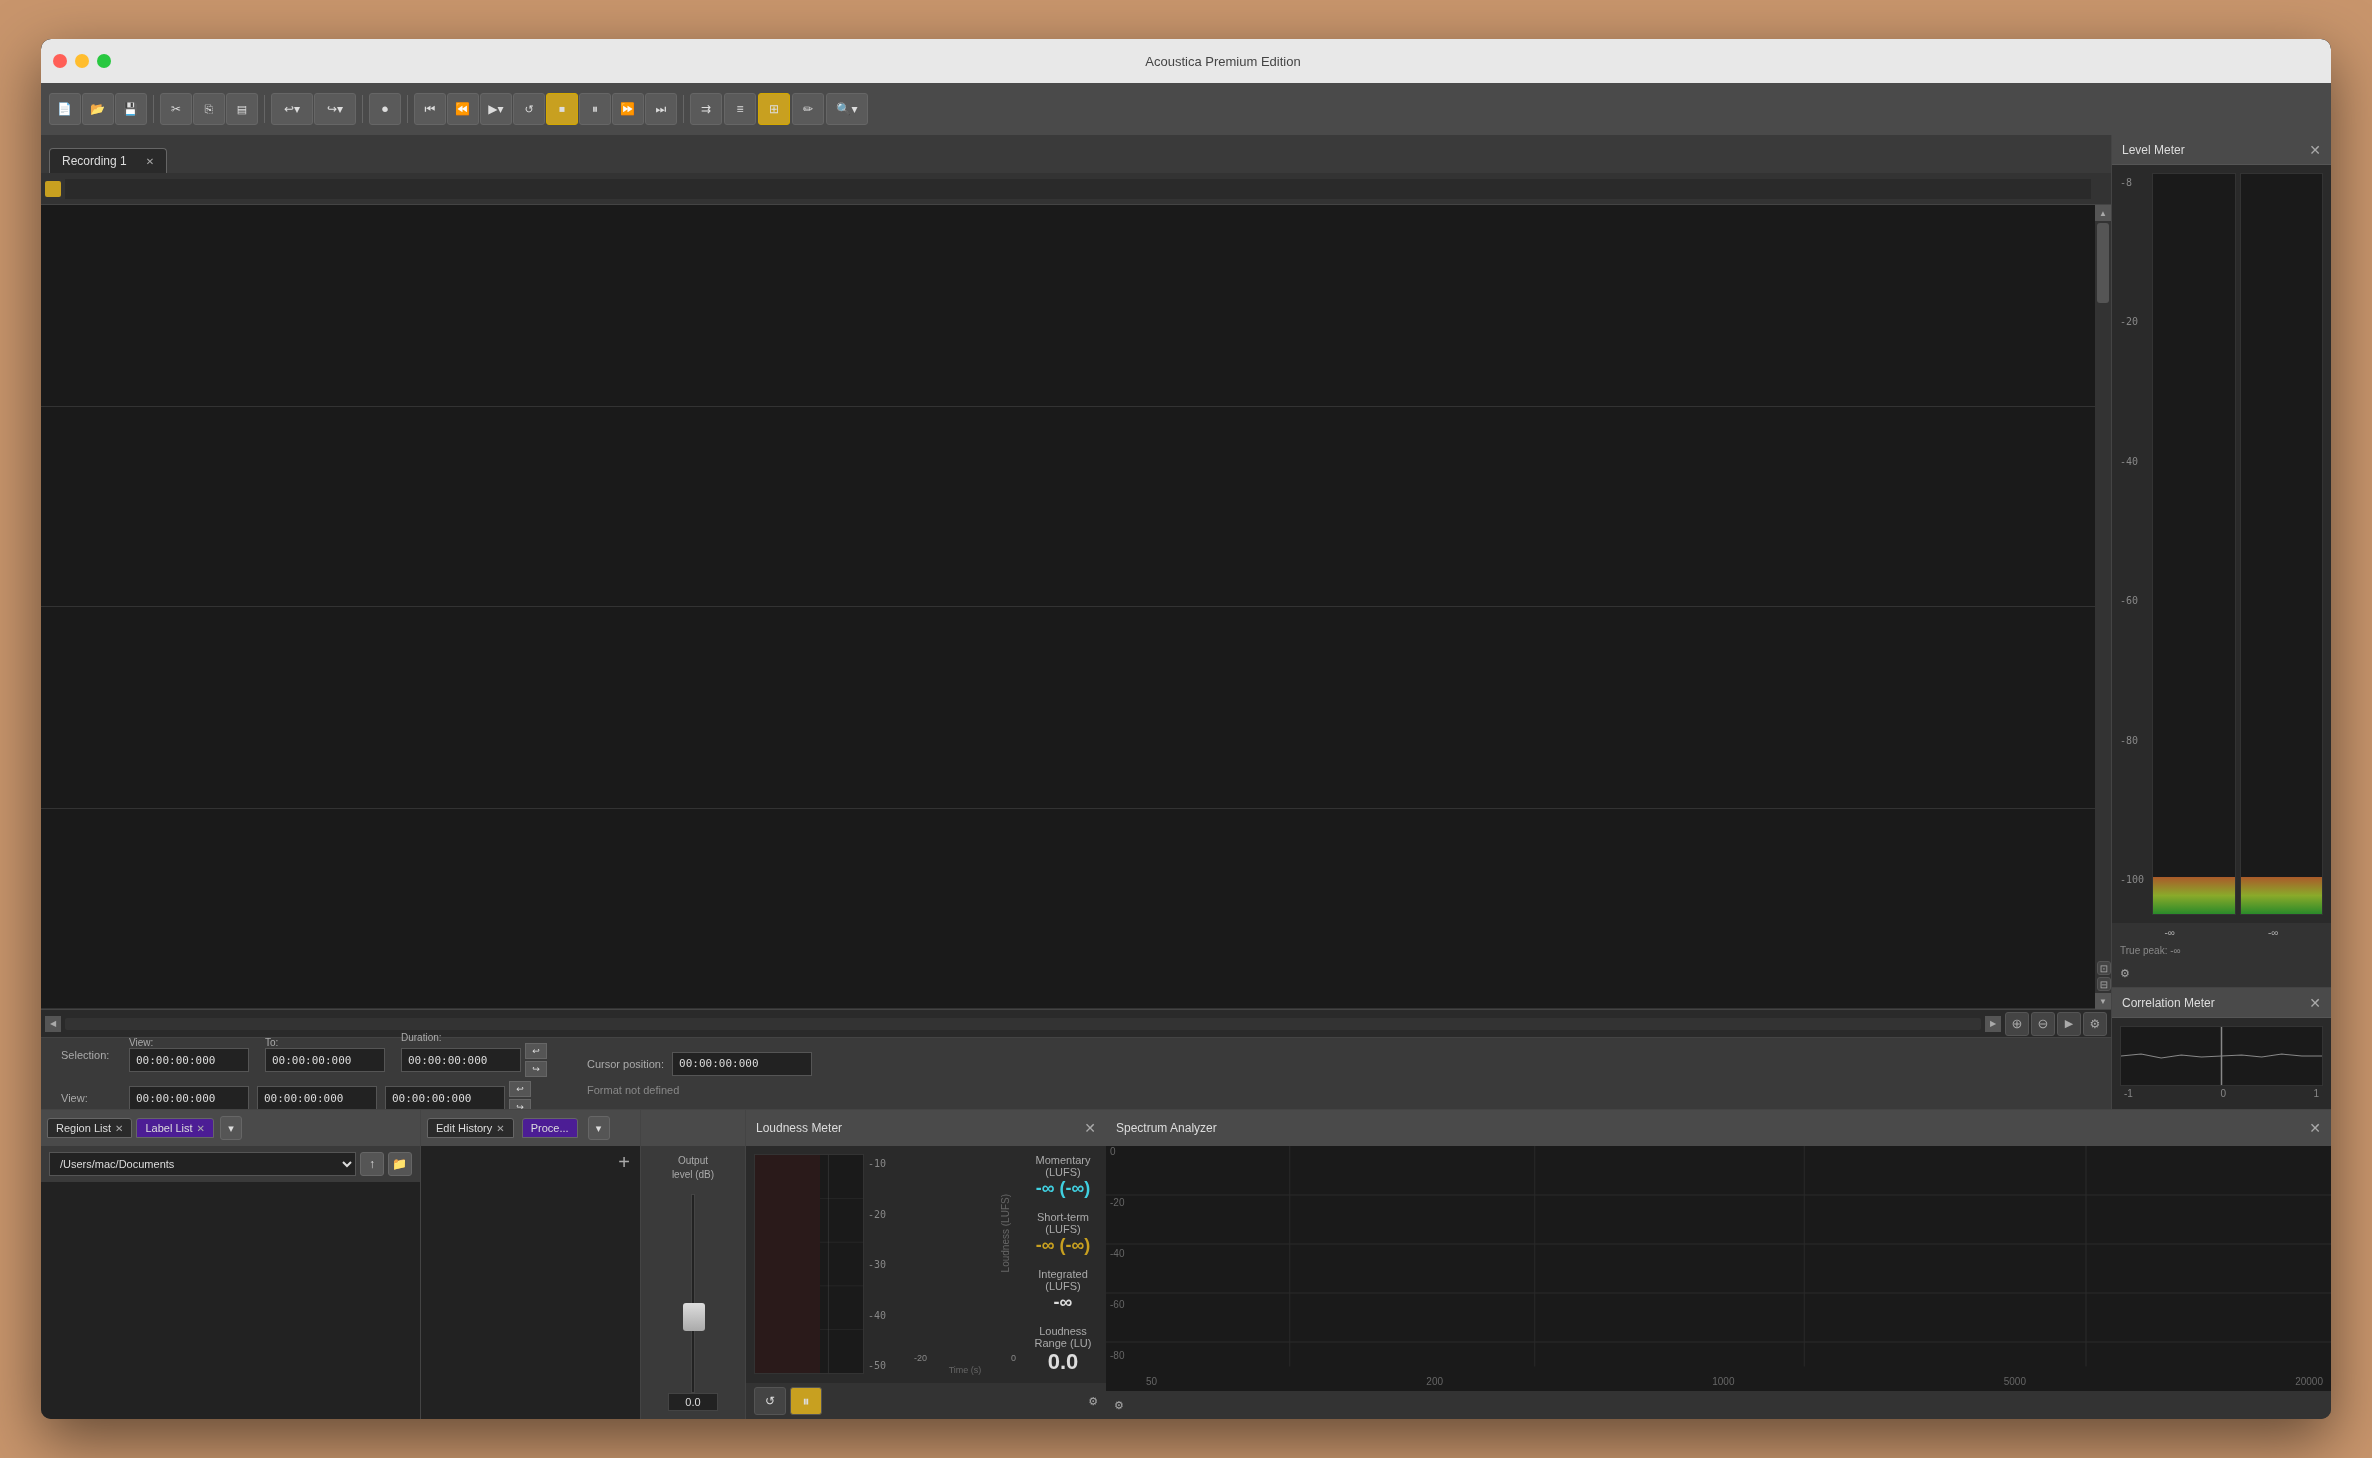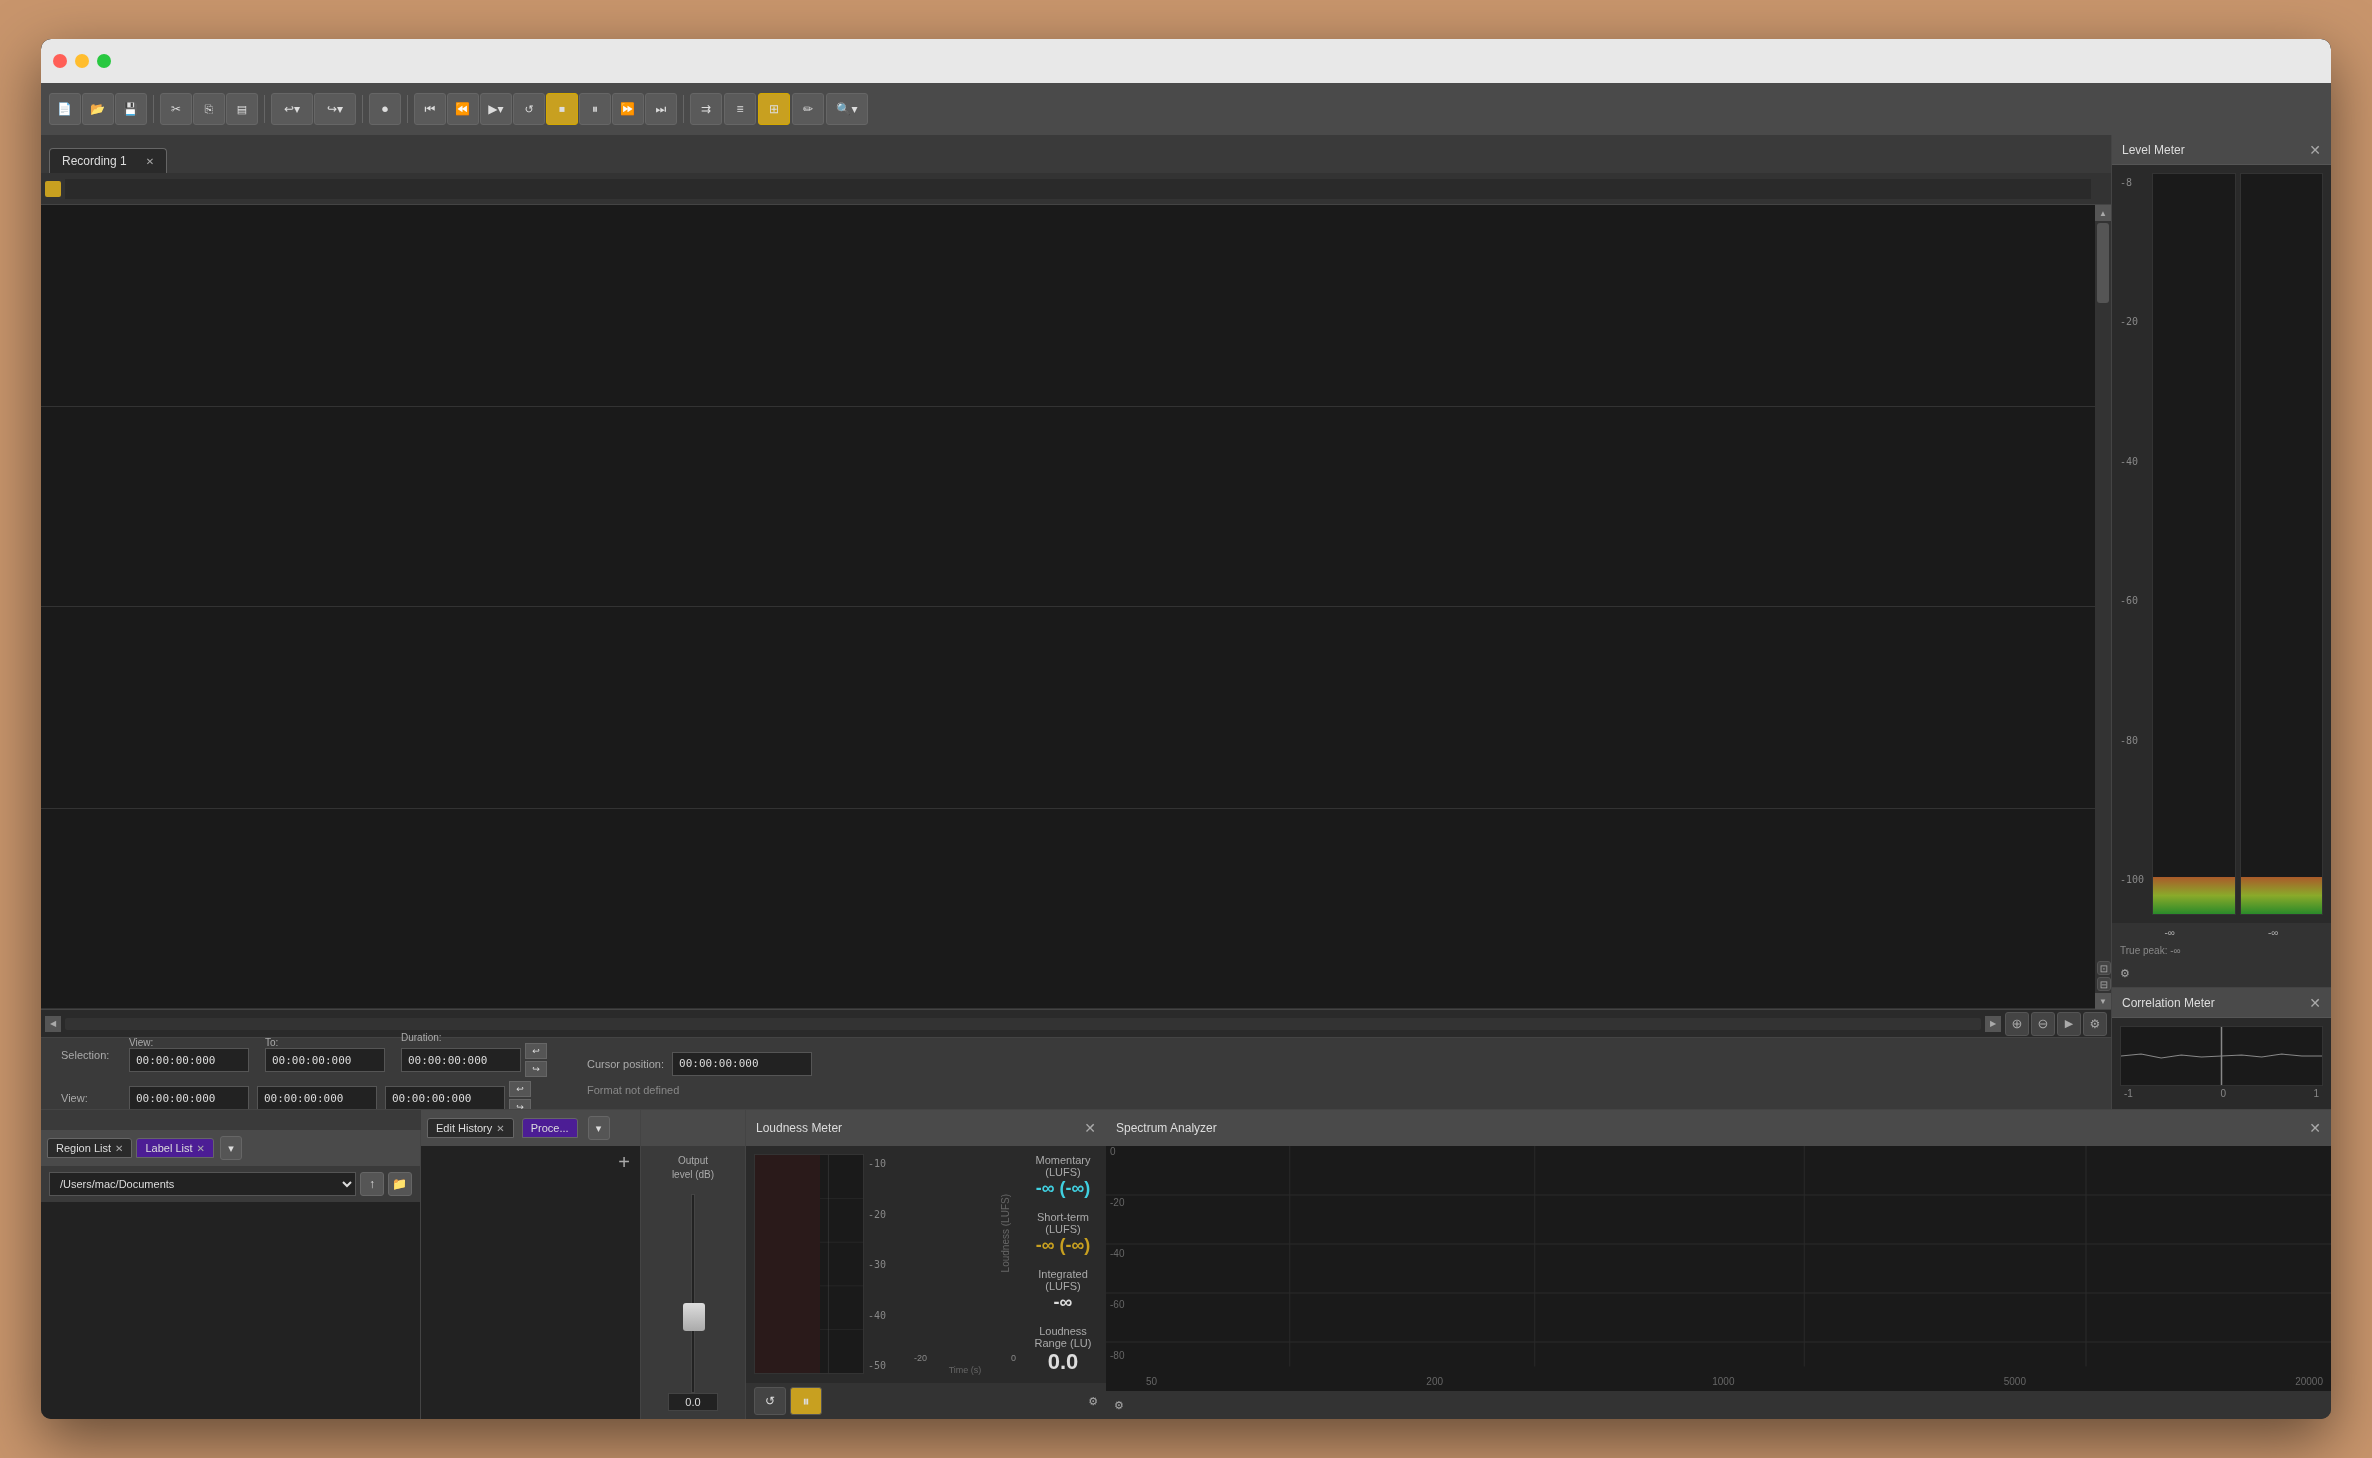--- a/index.html
+++ b/index.html
@@ -347,21 +347,20 @@
       border-right: 1px solid #444;
     }
     .panel-content {
       flex: 1;
       background: #2a2a2a;
       overflow: hidden;
     }
     
     .region-panel {
       width: 380px;
-      margin-top: 20px;
     }
     .region-header {
       background: #4a4a4a;
       height: 36px;
       display: flex;
       align-items: center;
       padding: 0 6px;
       gap: 4px;
     }
     .region-tab {
@@ -574,20 +573,21 @@
 <body>
 
 <div class="window">
 
   <div class="title-bar">
     <div class="traffic-lights">
       <div class="traffic-light tl-close"></div>
       <div class="traffic-light tl-min"></div>
       <div class="traffic-light tl-max"></div>
     </div>
+    <span class="title-text">Acoustica Premium Edition</span>
   </div>
 
   <div class="toolbar">
     <div class="toolbar-btn-group">
       <div class="toolbar-btn">
         <span>📄</span>
       </div>
       <div class="toolbar-btn">
         <span>📂</span>
       </div>

